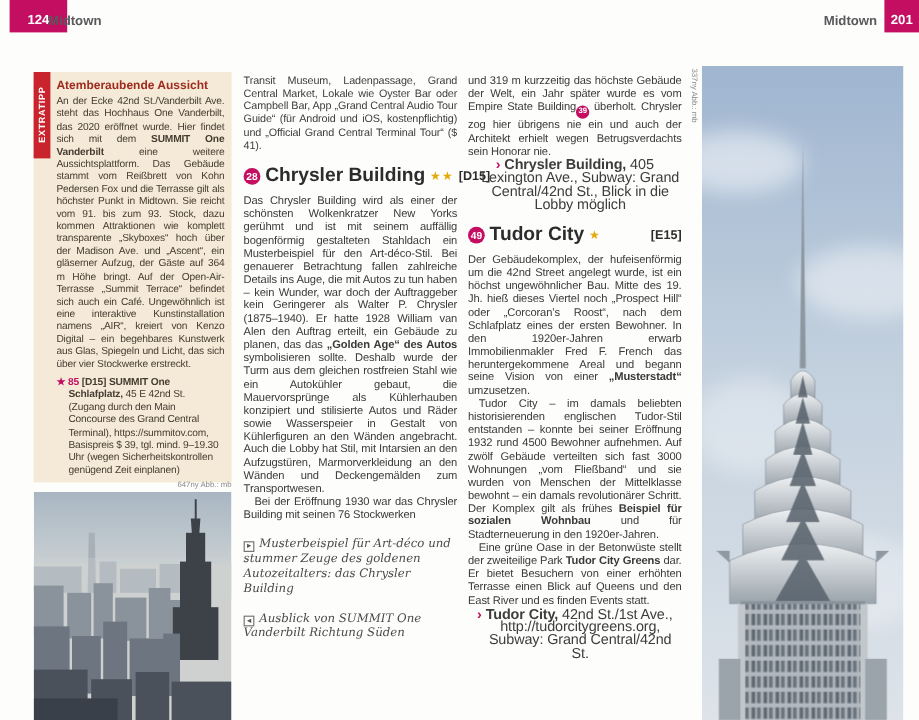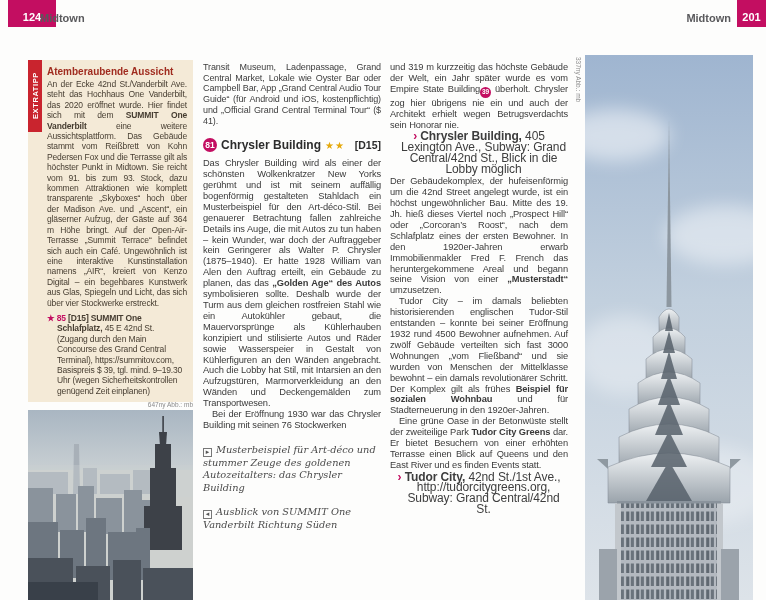--- a/index.html
+++ b/index.html
@@ -47,21 +47,21 @@
   .body-p{font-size:9.3px;line-height:10.9px;letter-spacing:-0.1px;text-align:justify;margin:0;}
   .body-p.indent{text-indent:9px}
   .cont-listing{font-size:9px;line-height:10.7px;letter-spacing:-0.1px;text-align:justify;margin:0;color:#3d3d3d;}
   .listing{font-size:12px;line-height:10.7px;letter-spacing:-0.1px;text-align:center;margin:1px 0 2px;
            padding-left:9px;text-indent:-9px;color:#3d3d3d;}
   .listing .bullet{color:var(--accent);font-weight:bold;}
 
   .heading{display:flex;align-items:center;gap:4px;margin:12px 0 6px;}
   .badge{width:14px;height:14px;border-radius:50%;background:var(--accent);color:#fff;
          font-size:8.5px;font-weight:bold;display:flex;align-items:center;justify-content:center;flex:0 0 auto;}
-  .h-title{font-size:12px;font-weight:bold;color:#2c2c2c;white-space:nowrap;}
+  .h-title{font-size:16px;font-weight:bold;color:#2c2c2c;white-space:nowrap;}
   .h-stars{color:var(--star);font-size:10px;letter-spacing:1px;}
   .h-ref{margin-left:auto;font-size:10.5px;font-weight:bold;color:#2c2c2c;}
   .badge-inline{display:inline-flex;width:11px;height:11px;border-radius:50%;background:var(--accent);
                 color:#fff;font-size:6.5px;font-weight:bold;align-items:center;justify-content:center;
                 vertical-align:-2px;}
 
   
   .captions{margin-top:13px;}
   .caption{font-family:"DejaVu Serif",serif;font-style:italic;font-size:9.8px;line-height:12.5px;
            color:#4a4a4a;margin:0 0 12px 0;}
@@ -135,21 +135,21 @@
         <rect x="115" y="158" width="50" height="32"></rect>
       </g>
       <rect x="0" y="172" width="70" height="18" fill="#394049"></rect>
     </svg>
   </div>
 
   <div class="col" id="col2">
     <p class="cont-listing">Transit Museum, Ladenpassage, Grand Central Market, Lokale wie Oyster Bar oder Campbell Bar, App „Grand Central Audio Tour Guide“ (für Android und iOS, kostenpflichtig) und „Official Grand Central Terminal Tour“ ($ 41).</p>
 
     <div class="heading">
-      <span class="badge">81</span>
+      <span class="badge">28</span>
       <span class="h-title">Chrysler Building</span>
       <span class="h-stars">★★</span>
       <span class="h-ref">[D15]</span>
     </div>
 
     <p class="body-p"><span>Das Chrysler Building wird als einer der schönsten Wolkenkratzer New Yorks gerühmt und ist mit seinem auffällig bogenförmig gestalteten Stahldach ein Musterbeispiel für den Art-déco-Stil. Bei genauerer Betrachtung fallen zahlreiche Details ins Auge, die mit Autos zu tun haben – kein Wunder, war doch der Auftraggeber kein Geringerer als Walter P. Chrysler (1875–1940). Er hatte 1928 William van Alen den Auftrag erteilt, ein Gebäude zu planen, das das </span><span class="b">„Golden Age“ des Autos</span><span> symbolisieren sollte. Deshalb wurde der Turm aus dem gleichen rostfreien Stahl wie ein Autokühler gebaut, die Mauervorsprünge als Kühlerhauben konzipiert und stilisierte Autos und Räder sowie Wasserspeier in Gestalt von Kühlerfiguren an den Wänden angebracht. Auch die Lobby hat Stil, mit Intarsien an den Aufzugstüren, Marmorverkleidung an den Wänden und Deckengemälden zum Transportwesen.</span></p>
     <p class="body-p indent">Bei der Eröffnung 1930 war das Chrysler Building mit seinen 76 Stockwerken</p>
 
     <div class="captions">
       <div class="caption">
@@ -159,20 +159,26 @@
         <span class="cap-icon">◂</span><span>Ausblick von SUMMIT One Vanderbilt Richtung Süden</span>
       </div>
     </div>
   </div>
 
   <div class="col" id="col3">
     <p class="body-p"><span>und 319 m kurzzeitig das höchste Gebäude der Welt, ein Jahr später wurde es vom Empire State Building</span><span class="badge-inline">39</span><span> überholt. Chrysler zog hier übrigens nie ein und auch der Architekt erhielt wegen Betrugsverdachts sein Honorar nie.</span></p>
 
     <p class="listing"><span class="bullet">›</span> <span><span class="b">Chrysler Building, </span><span>405 Lexington Ave., Subway: Grand Central/42nd St., Blick in die Lobby möglich</span></span></p>
 
+    <div class="heading">
+      <span class="badge">49</span>
+      <span class="h-title">Tudor City</span>
+      <span class="h-stars">★</span>
+      <span class="h-ref">[E15]</span>
+    </div>
 
     <p class="body-p"><span>Der Gebäudekomplex, der hufeisenförmig um die 42nd Street angelegt wurde, ist ein höchst ungewöhnlicher Bau. Mitte des 19. Jh. hieß dieses Viertel noch „Prospect Hill“ oder „Corcoran’s Roost“, nach dem Schlafplatz eines der ersten Bewohner. In den 1920er-Jahren erwarb Immobilienmakler Fred F. French das heruntergekommene Areal und begann seine Vision von einer </span><span class="b">„Musterstadt“</span><span> umzusetzen.</span></p>
     <p class="body-p indent"><span>Tudor City – im damals beliebten historisierenden englischen Tudor-Stil entstanden – konnte bei seiner Eröffnung 1932 rund 4500 Bewohner aufnehmen. Auf zwölf Gebäude verteilten sich fast 3000 Wohnungen „vom Fließband“ und sie wurden von Menschen der Mittelklasse bewohnt – ein damals revolutionärer Schritt. Der Komplex gilt als frühes </span><span class="b">Beispiel für sozialen Wohnbau</span><span> und für Stadterneuerung in den 1920er-Jahren.</span></p>
     <p class="body-p indent"><span>Eine grüne Oase in der Betonwüste stellt der zweiteilige Park </span><span class="b">Tudor City Greens</span><span> dar. Er bietet Besuchern von einer erhöhten Terrasse einen Blick auf Queens und den East River und es finden Events statt.</span></p>
 
     <p class="listing"><span class="bullet">›</span> <span><span class="b">Tudor City, </span><span>42nd St./1st Ave., http://tudorcitygreens.org, Subway: Grand Central/42nd St.</span></span></p>
   </div>
 
   <div class="credit-v">337ny Abb.: mb</div>
   <div class="photo" id="photo-right">

